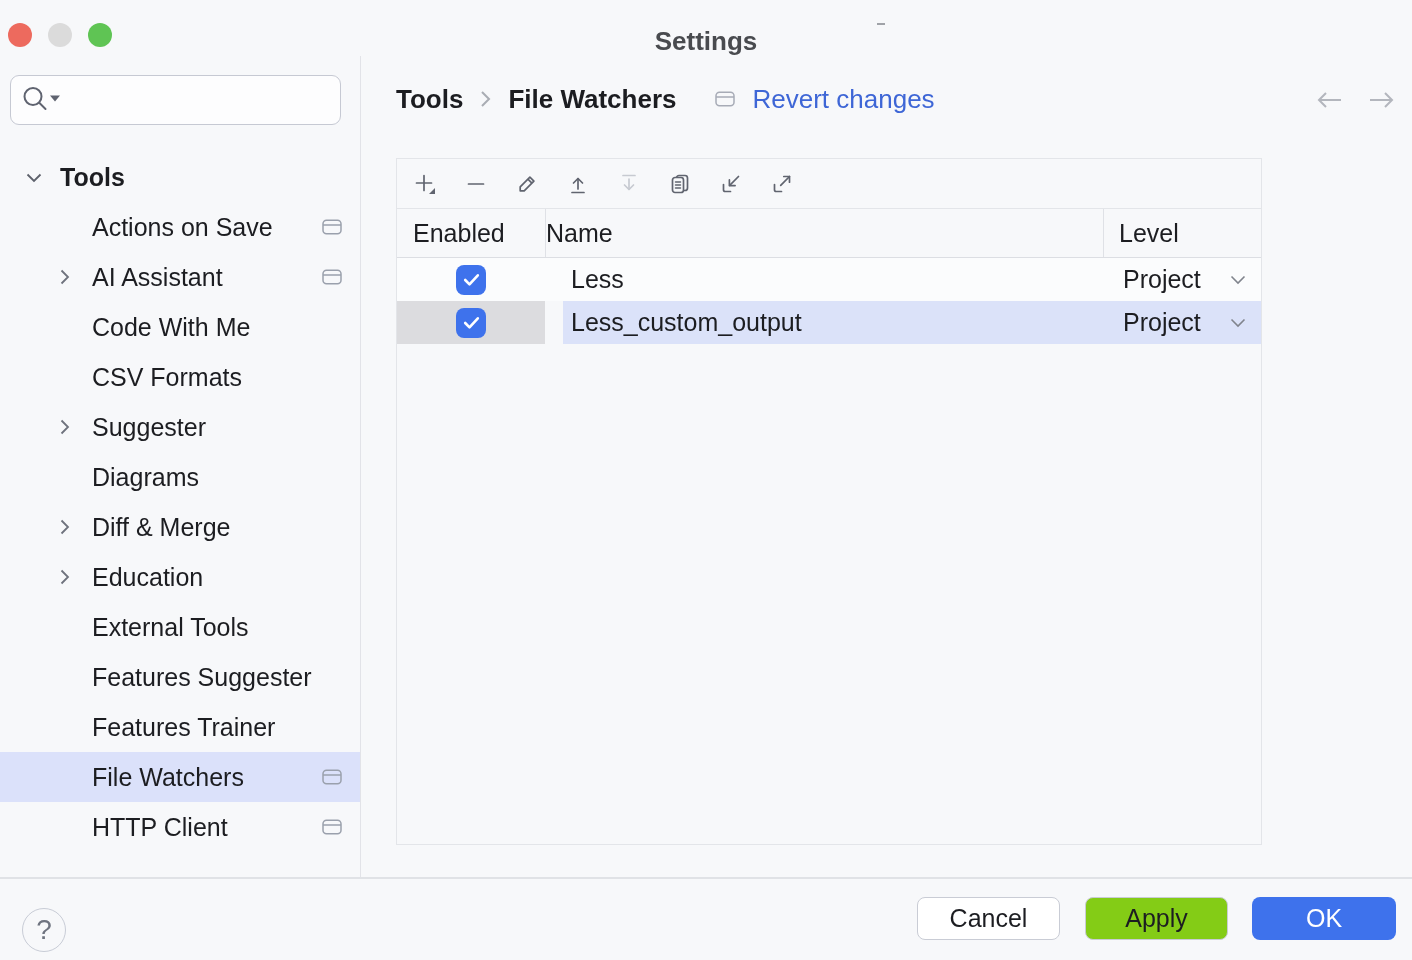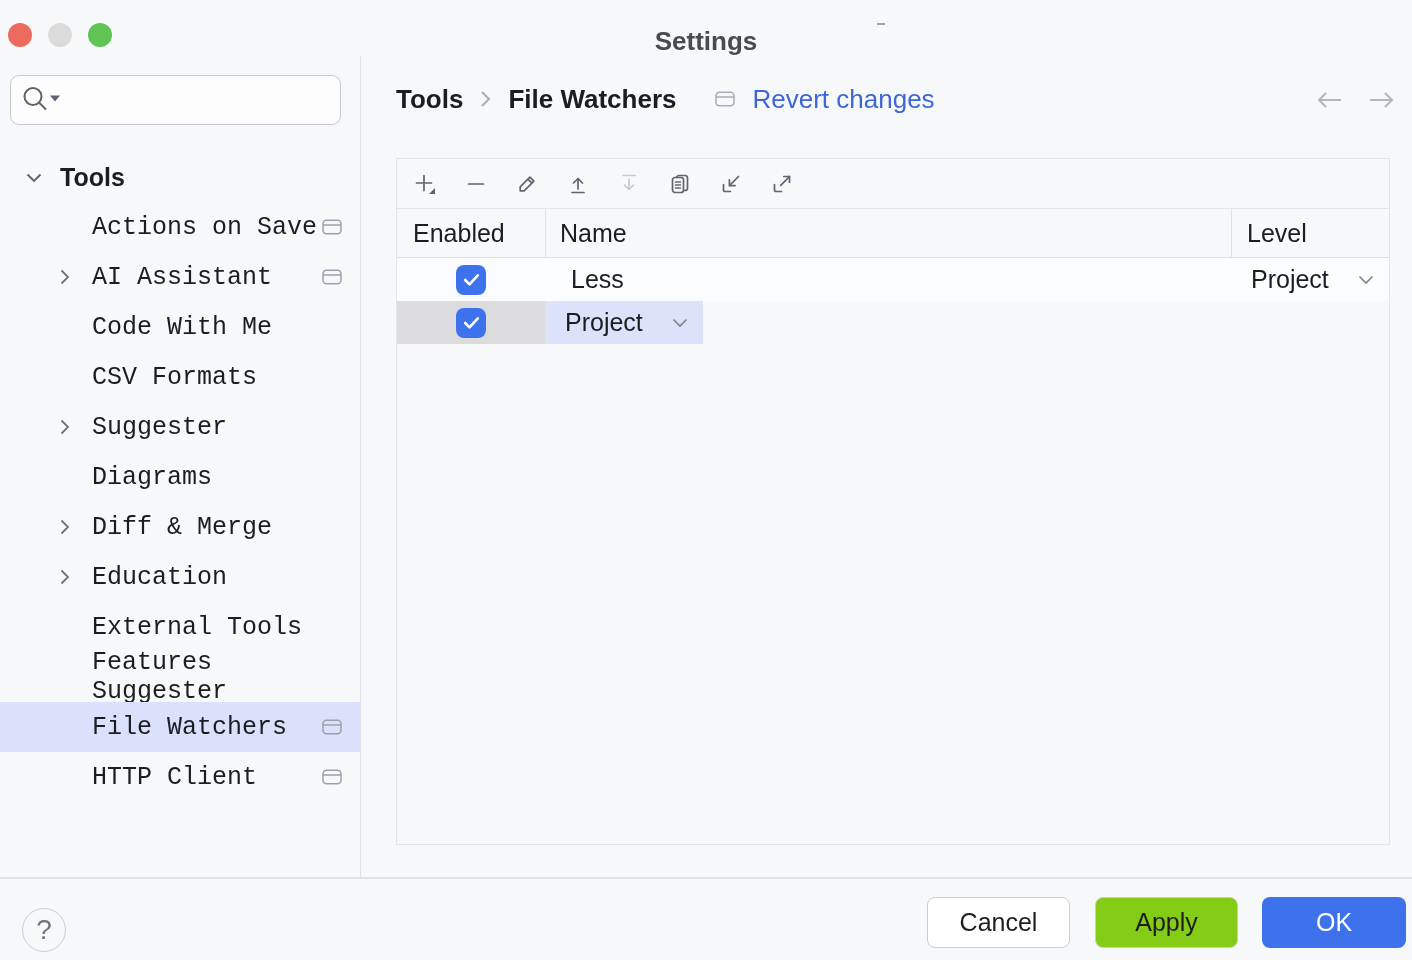--- a/index.html
+++ b/index.html
@@ -27,67 +27,67 @@
              border-right:1.5px solid #e2e3e8; }
   .search-box { position:absolute; left:10px; top:19px; width:331px; height:50px;
                 background:#fdfdfe; border:1.5px solid #c6c9d3; border-radius:9px;
                 display:flex; align-items:center; padding:0 10px; }
   .search-input { flex:1; border:none; outline:none; background:transparent;
                   font-size:24px; margin-left:6px; font-family:inherit; }
   .tree { position:absolute; left:0; top:96px; width:100%; }
   .tree-row { position:relative; height:50px; display:flex; align-items:center; font-size:25px; cursor:default; }
   .tree-row.selected { background:#dbe1fa; }
   .tree-label.root  { margin-left:60px; font-weight:bold; }
-  .tree-label.child { margin-left:92px;font-family:Liberation Mono, monospace; }
+  .tree-label.child { margin-left:92px; }
   .chev-down  { position:absolute; left:26px; top:21px; line-height:0; }
   .chev-right { position:absolute; left:60px; top:17px; line-height:0; }
   .win-icon   { position:absolute; left:322px; top:17px; line-height:0; }
 
   .help-btn { position:absolute; left:22px; top:908px; width:44px; height:44px;
               border:1.5px solid #c8ccd6; border-radius:50%; background:#f7f8fa;
               display:flex; align-items:center; justify-content:center;
               font-size:28px; color:#6f7480; }
 
   
   .breadcrumb { position:absolute; left:396px; top:80px; height:38px;
                 display:flex; align-items:center; font-size:26px; }
   .bc-section, .bc-page { font-weight:bold; color:#1c1d21; }
   .bc-sep { margin:0 17px; line-height:0; }
   .bc-winicon { margin-left:38px; line-height:0; }
   .bc-link { margin-left:18px; color:#3e66d6; cursor:pointer; }
   .nav-back    { position:absolute; left:1316px; top:91px; line-height:0; }
   .nav-forward { position:absolute; left:1368px; top:91px; line-height:0; }
 
   
-  .panel { position:absolute; left:396px; top:158px; width:994px; height:687px;
+  .panel { position:absolute; left:396px; top:158px; width:866px; height:687px;
            border:1px solid #e3e5e9; }
   .ptoolbar { height:50px; display:flex; align-items:center; padding-left:14px; gap:23px;
               border-bottom:1px solid #e3e5e9; }
   .tool-btn { width:28px; height:28px; display:flex; align-items:center; justify-content:center;
               background:transparent; border:none; border-radius:4px; line-height:0; }
   .thead { height:49px; display:flex; border-bottom:1px solid #dcdee3; font-size:25px; }
   .th { display:flex; align-items:center; }
   .th-enabled { width:148px; padding-left:16px; }
-  .th-name  { flex:1; border-left:1px solid #dfe1e6; padding-left:14px; }
+  .th-name  { flex:1; border-left:1px solid #dfe1e6; padding-left:0; }
   .th-level { width:158px; border-left:1px solid #dfe1e6; padding-left:15px; }
   .trow { height:43px; display:flex; font-size:25px; }
   .cell-enabled { width:148px; display:flex; align-items:center; justify-content:center; }
   .cell-name  { flex:1; display:flex; align-items:center; padding-left:8px;margin-left:18px; }
   .cell-level { width:158px; display:flex; align-items:center; padding-left:20px; position:relative; }
   .row-plain { background:#fbfcfd; }
   .row-selected .cell-enabled { background:#dcdcdf; }
   .row-selected .cell-name, .row-selected .cell-level { background:#dbe2f9; }
   .checkbox { width:30px; height:30px; border-radius:8px; background:#3e72ec;
               display:flex; align-items:center; justify-content:center; line-height:0; }
   .level-chev { position:absolute; right:15px; top:17px; line-height:0; }
 
   
   .footer-divider { position:absolute; left:0; top:877px; width:100%; height:1.5px; background:#e0e2e6; }
-  .btn { position:absolute; top:897px; height:51px; border-radius:8px; font-size:25px;
-         font-family:inherit; display:flex; align-items:center; justify-content:center; cursor:default;margin-left:10px; }
+  .btn { position:absolute; top:897px; height:43px; border-radius:8px; font-size:25px;
+         font-family:inherit; display:flex; align-items:center; justify-content:center; cursor:default; }
   .btn-cancel { left:917px;  width:143px; background:#ffffff; border:1px solid #c9ccd5; color:#1c1d21; }
   .btn-apply  { left:1085px; width:143px; background:#84cc16; border:1px solid #c9ccd5; color:#1c1d21; }
   .btn-ok     { left:1252px; width:144px; background:#3e72ec; border:none; color:#ffffff; }
 </style>
 </head>
 <body>
 
 <div class="titlebar">
   <div class="traffic t-close"></div>
   <div class="traffic t-min"></div>
@@ -185,20 +185,23 @@
     </div>
 
     <div class="tree-row">
       <span class="tree-label child">External Tools</span>
     </div>
 
     <div class="tree-row">
       <span class="tree-label child">Features Suggester</span>
     </div>
 
+    <div class="tree-row">
+      <span class="tree-label child">Features Trainer</span>
+    </div>
 
     <div class="tree-row selected">
       <span class="tree-label child">File Watchers</span>
       <span class="win-icon">
         <svg width="20" height="16" viewBox="0 0 20 16" fill="none">
             <rect x="1" y="1.2" width="18" height="13.5" rx="3.5" stroke="#9aa0ac" stroke-width="1.5"></rect>
             <path d="M1 6h18" stroke="#9aa0ac" stroke-width="1.5"></path>
           </svg>
       </span>
     </div>
@@ -329,20 +332,21 @@
   </div>
 
   <div class="trow row-selected">
     <div class="cell-enabled">
       <span class="checkbox">
         <svg width="17" height="14" viewBox="0 0 17 14" fill="none">
             <path d="M2.2 7l4.3 4.3L14.8 2.3" stroke="#ffffff" stroke-width="2.6" stroke-linecap="round" stroke-linejoin="round"></path>
           </svg>
       </span>
     </div>
+    <div class="cell-name">Less_custom_output</div>
     <div class="cell-level">
       <span>Project</span>
       <span class="level-chev">
         <svg width="16" height="10" viewBox="0 0 16 10" fill="none">
             <path d="M1.5 1.5l6.5 6.5L14.5 1.5" stroke="#80848d" stroke-width="1.6"></path>
           </svg>
       </span>
     </div>
   </div>
 

